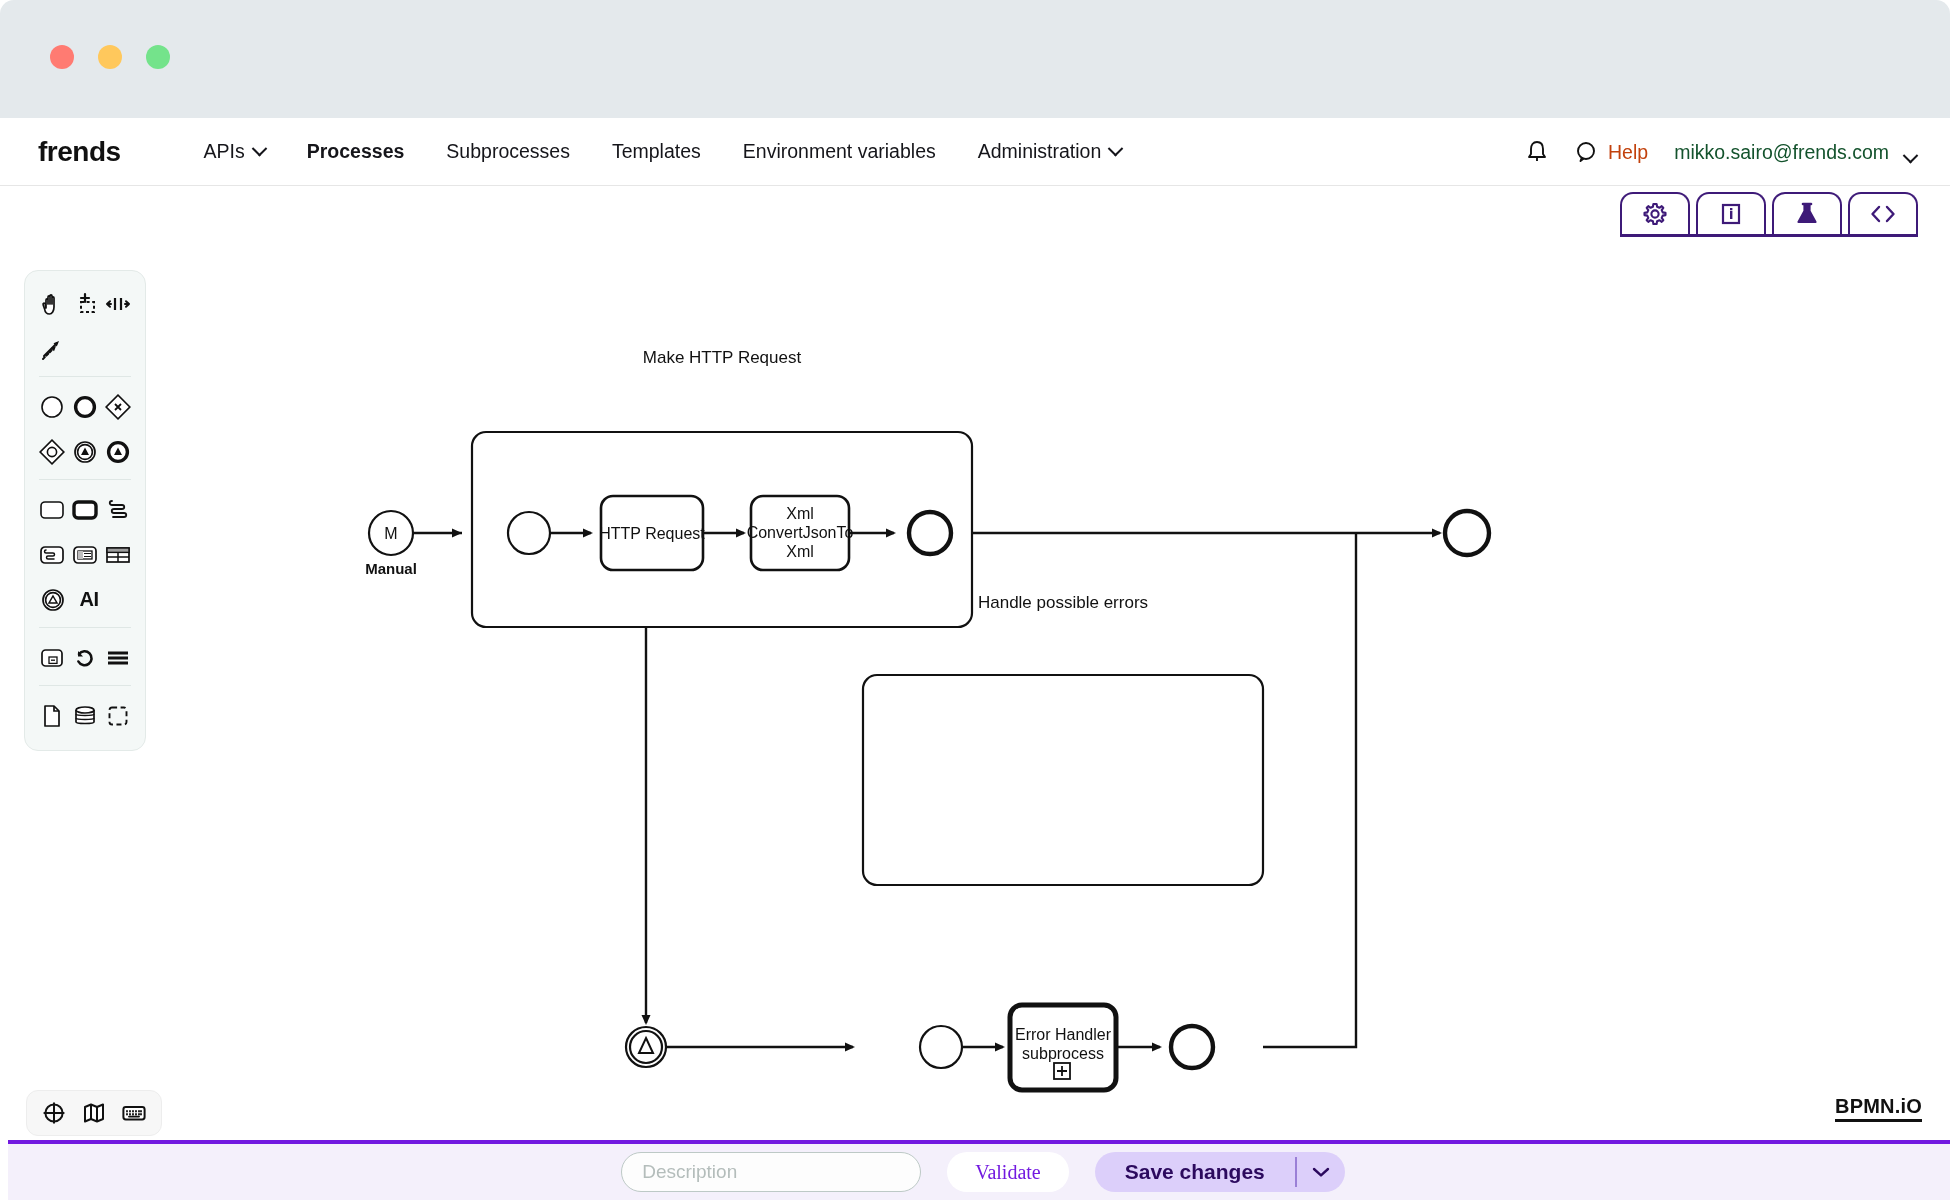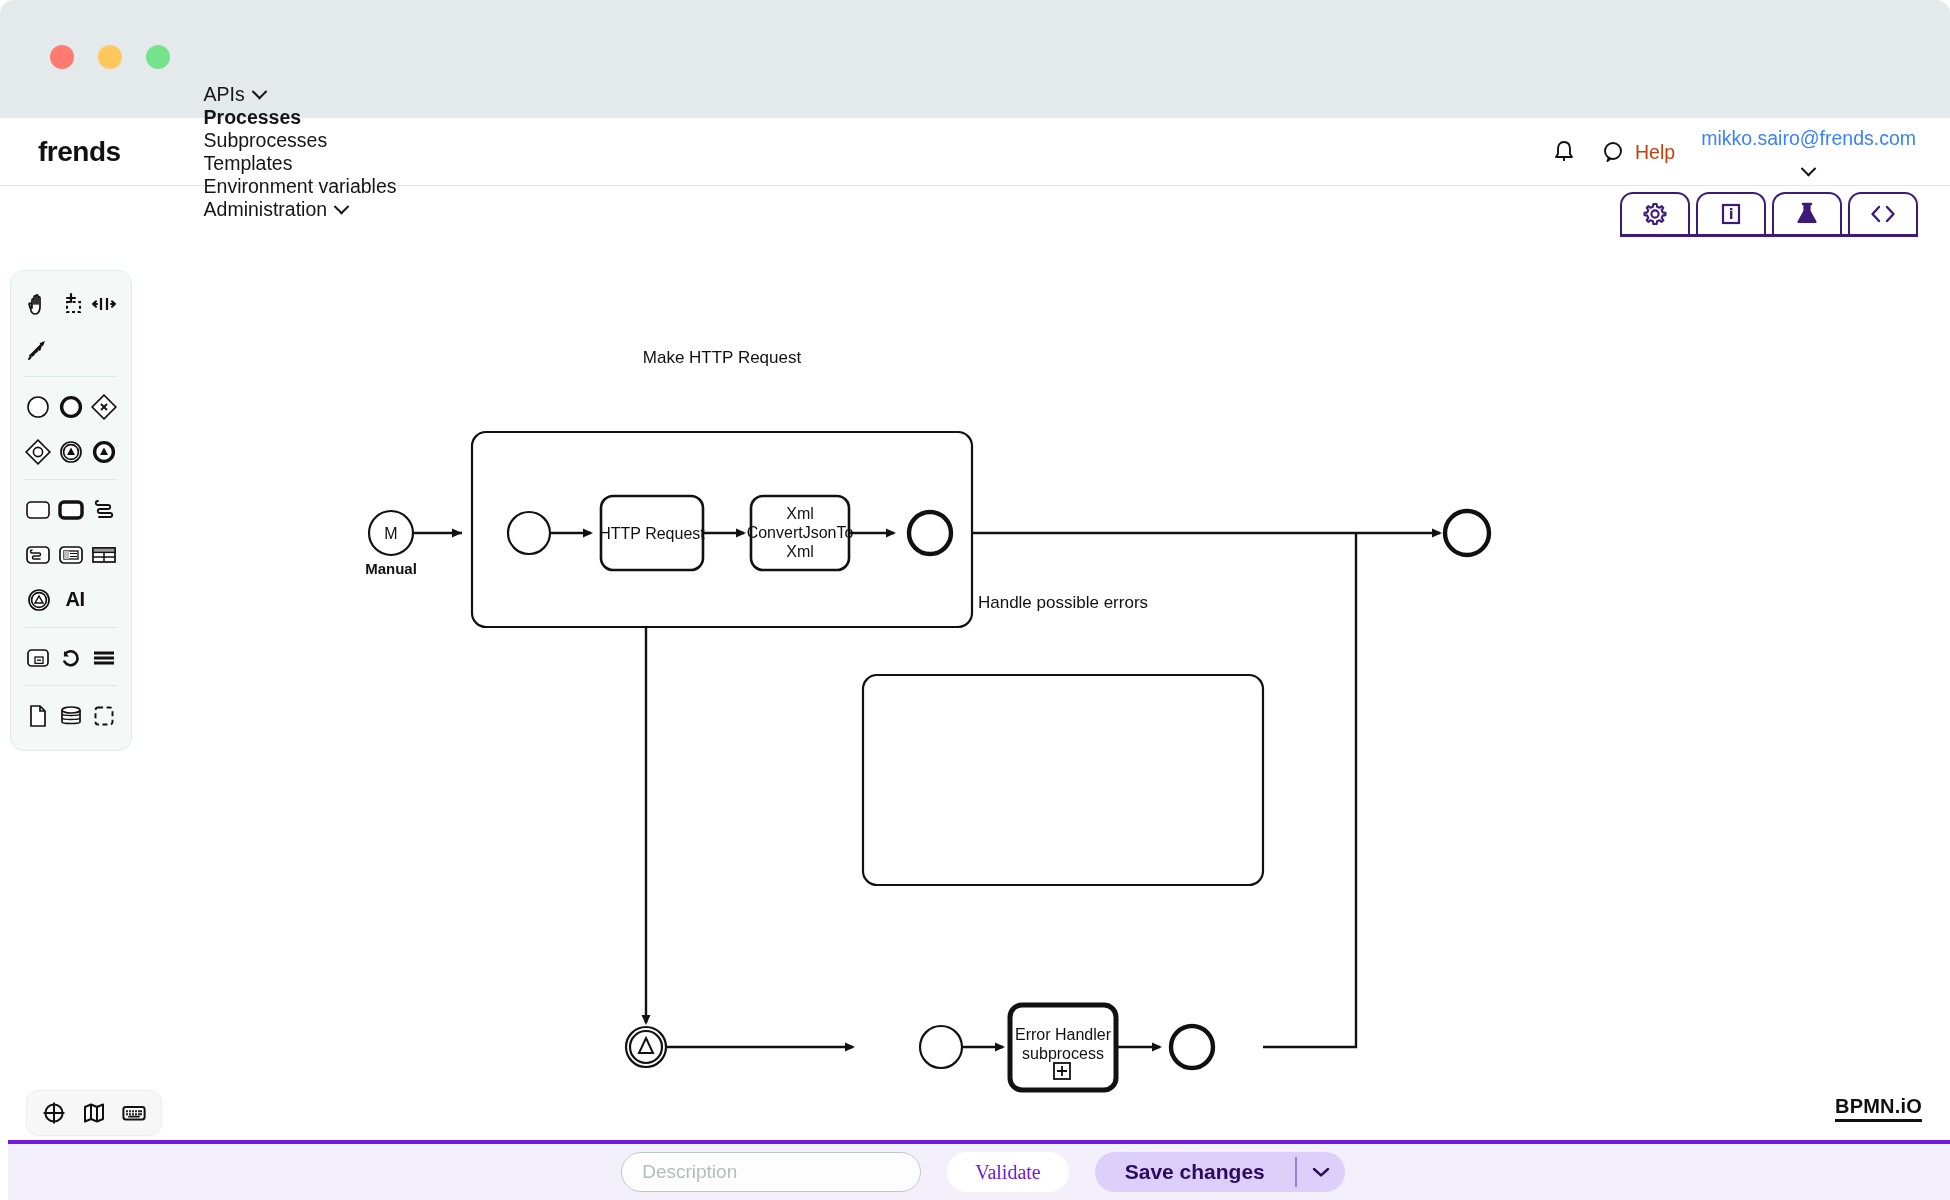--- a/index.html
+++ b/index.html
@@ -44,24 +44,23 @@
     display: flex; align-items: center;
   }
   .brand {
     margin-left: 38px;
     font-size: 28px;
     font-weight: 700;
     letter-spacing: -0.5px;
     color: #111;
   }
   .navlinks {
-    display: flex; align-items: flex-start;
+    display: flex; align-items: flex-end;
     margin-left: 62px;
     gap: 0px;
-    flex-direction: column;
   }
   .navlink {
     display: flex; align-items: center; gap: 9px;
     font-size: 19.5px;
     color: #15151a;
     padding: 0 21px;
     white-space: nowrap;
     cursor: pointer;
   }
   .navlink.active { font-weight: 700; }
@@ -76,22 +75,22 @@
     position: absolute; right: 34px; top: 0;
     height: 68px;
     display: flex; align-items: center; gap: 26px;
   }
   .bell { width: 24px; height: 26px; cursor: pointer; }
   .helpbox {
     display: flex; align-items: center; gap: 11px;
     font-size: 19.5px; color: #c2410c; cursor: pointer;
   }
   .userbox {
-    display: flex; align-items: center; gap: 16px;
-    font-size: 19.5px; color: #3b82f6; cursor: pointer; flex-direction: column;
+    display: flex; align-items: flex-end; gap: 16px;
+    font-size: 19.5px; color: #14532d; cursor: pointer;
   }
 
   
   .pagehead {
     position: absolute; top: 186px; left: 0;
     width: 1950px; height: 84px;
     background: #ffffff;
   }
   .breadcrumb {
     position: absolute; left: 22px; top: 14px;
@@ -125,21 +124,21 @@
   
   .canvas {
     position: absolute; top: 270px; left: 0;
     width: 1950px; height: 870px;
     background: #ffffff;
     overflow: hidden;
   }
 
   
   .palette {
-    position: absolute; left: 10px; top: 270px;
+    position: absolute; left: 24px; top: 270px;
     width: 122px;
     background: #f4f8f7;
     border: 1px solid #e3eae8;
     border-radius: 14px;
     padding: 10px 0 12px 0;
   }
   .prow {
     display: flex; align-items: center;
     padding: 0 10px;
     height: 45px;

